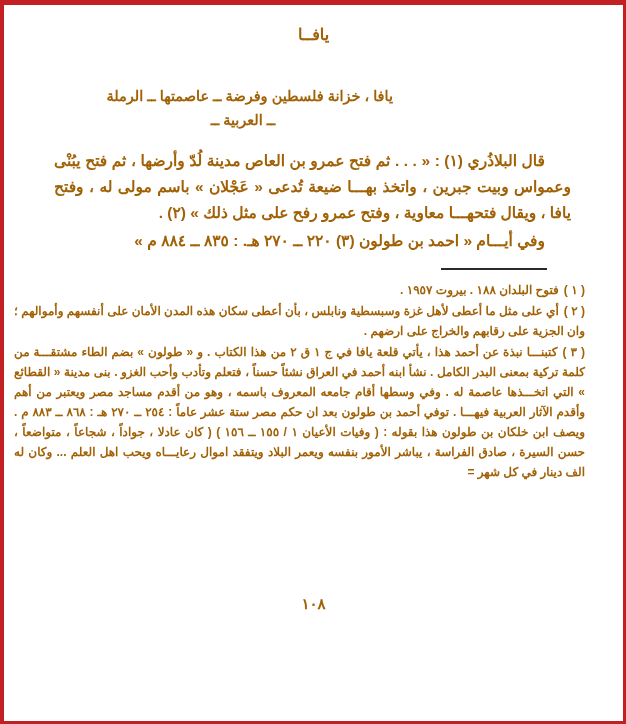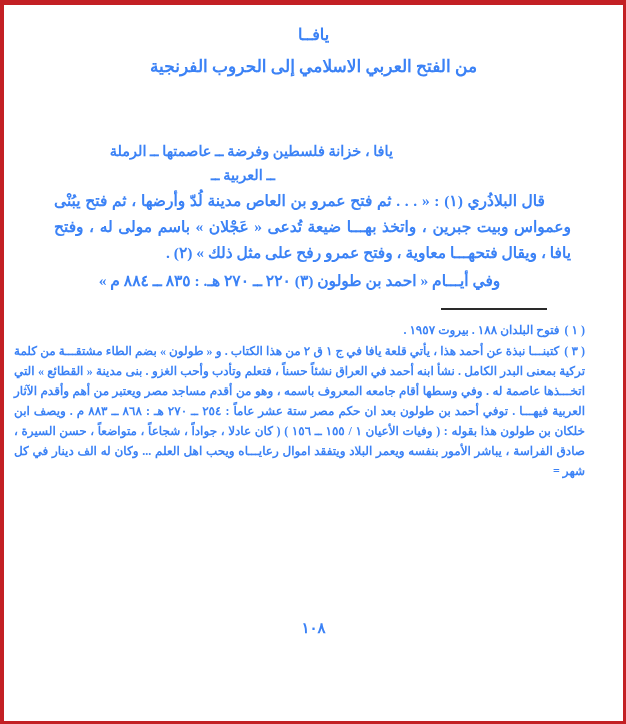--- a/index.html
+++ b/index.html
@@ -5,120 +5,120 @@
   html,body{margin:0;padding:0;background:#ffffff;}
   .page{
     position:relative;
     width:626px;height:724px;
     box-sizing:border-box;
     background:#ffffff;
     border-top:5px solid #c32024;
     border-left:4px solid #c32024;
     border-right:3px solid #c32024;
     border-bottom:3px solid #c32024;
-    font-family:Liberation Serif, serif;
-    color:#3b82f6;
+    font-family:Liberation Sans, sans-serif;
+    color:#a16207;
     direction:rtl;
     overflow:hidden;
   }
   .title{
     margin-top:20px;
     text-align:center;
     font-size:16px;
     font-weight:bold;
     letter-spacing:0.5px;
   }
   .subtitle{
     margin-top:12px;
     text-align:center;
     font-size:17px;
     font-weight:bold;
   }
   .epigraph{
-    margin-top:62px;
+    margin-top:40px;
     margin-right:230px;
     width:300px;
   }
   .epigraph-line{
     font-size:14.5px;
     font-weight:bold;
     text-align:right;
     line-height:24px;
   }
   .epigraph-attr{
     font-size:14.5px;
     font-weight:bold;
     text-align:center;
     margin-top:4px;
   }
   .body-col{
     padding:0 52px 0 50px;
-    margin-top:4px;
+    margin-top:20px;
   }
   .body-par{
     margin:0;
     font-size:15.5px;
     font-weight:bold;
     line-height:26px;
     text-align:justify;
     text-indent:26px;
   }
   .body-par.second{
     margin-top:2px;
-    text-align:center;
+    text-align:right;
   }
   .fn-sep{
     height:0;
     border-top:2px solid #2a2a2a;
     width:106px;
     margin:14px 76px 0 auto;
   }
   .footnotes{
     padding:10px 38px 0 10px;
   }
   .footnote{
     margin:0 0 1px 0;
     font-size:12px;
     font-weight:bold;
     line-height:20px;
     text-align:justify;
   }
   .footnote .fn-marker{margin-left:5px;}
   .page-number{
     position:absolute;
-    bottom:84px;
+    bottom:108px;
     left:0;right:0;
     text-align:center;
     font-size:15px;
     font-weight:bold;
     letter-spacing:2px;
     margin-top:40px;
   }
 </style>
 </head>
 <body>
 
 <div class="page">
 
   <div class="title">يافــا</div>
 
-  <div class="subtitle">من الفتح العربي الاسلامي إلى الحروب الفرنجية</div>
 
   <div class="epigraph">
     <div class="epigraph-line">يافا ، خزانة فلسطين وفرضة ــ عاصمتها ــ الرملة</div>
     <div class="epigraph-attr">ــ العربية ــ</div>
   </div>
 
   <div class="body-col">
     <p class="body-par">قال البلاذُري (١) : « . . . ثم فتح عمرو بن العاص مدينة لُدّ وأرضها ، ثم فتح يبُنْى وعمواس وبيت جبرين ، واتخذ بهـــا ضيعة تُدعى « عَجْلان » باسم مولى له ، وفتح يافا ، ويقال فتحهـــا معاوية ، وفتح عمرو رفح على مثل ذلك » (٢) .</p>
     <p class="body-par second">وفي أيـــام « احمد بن طولون (٣) ٢٢٠ ــ ٢٧٠ هـ. : ٨٣٥ ــ ٨٨٤ م »</p>
   </div>
 
   <div class="fn-sep"></div>
 
   <div class="footnotes">
     <p class="footnote"><span class="fn-marker">( ١ )</span><span>فتوح البلدان ١٨٨ . بيروت ١٩٥٧ .</span></p>
+    <p class="footnote"><span class="fn-marker">( ٢ )</span><span>أي على مثل ما أعطى لأهل غزة وسبسطية ونابلس ، بأن أعطى سكان هذه المدن الأمان على أنفسهم وأموالهم ؛ وان الجزية على رقابهم والخراج على ارضهم .</span></p>
     <p class="footnote"><span class="fn-marker">( ٣ )</span><span>كتبنـــا نبذة عن أحمد هذا ، يأتي قلعة يافا في ج ١ ق ٢ من هذا الكتاب . و « طولون » بضم الطاء مشتقـــة من كلمة تركية بمعنى البدر الكامل . نشأ ابنه أحمد في العراق نشئاً حسناً ، فتعلم وتأدب وأحب الغزو . بنى مدينة « القطائع » التي اتخـــذها عاصمة له . وفي وسطها أقام جامعه المعروف باسمه ، وهو من أقدم مساجد مصر ويعتبر من أهم وأقدم الآثار العربية فيهـــا . توفي أحمد بن طولون بعد ان حكم مصر ستة عشر عاماً : ٢٥٤ ــ ٢٧٠ هـ : ٨٦٨ ــ ٨٨٣ م . ويصف ابن خلكان بن طولون هذا بقوله : ( وفيات الأعيان ١ / ١٥٥ ــ ١٥٦ ) ( كان عادلا ، جواداً ، شجاعاً ، متواضعاً ، حسن السيرة ، صادق الفراسة ، يباشر الأمور بنفسه ويعمر البلاد ويتفقد اموال رعايـــاه ويحب اهل العلم ... وكان له الف دينار في كل شهر =</span></p>
   </div>
 
   <div class="page-number">١٠٨</div>
 
 </div>
 
 </body></html>

